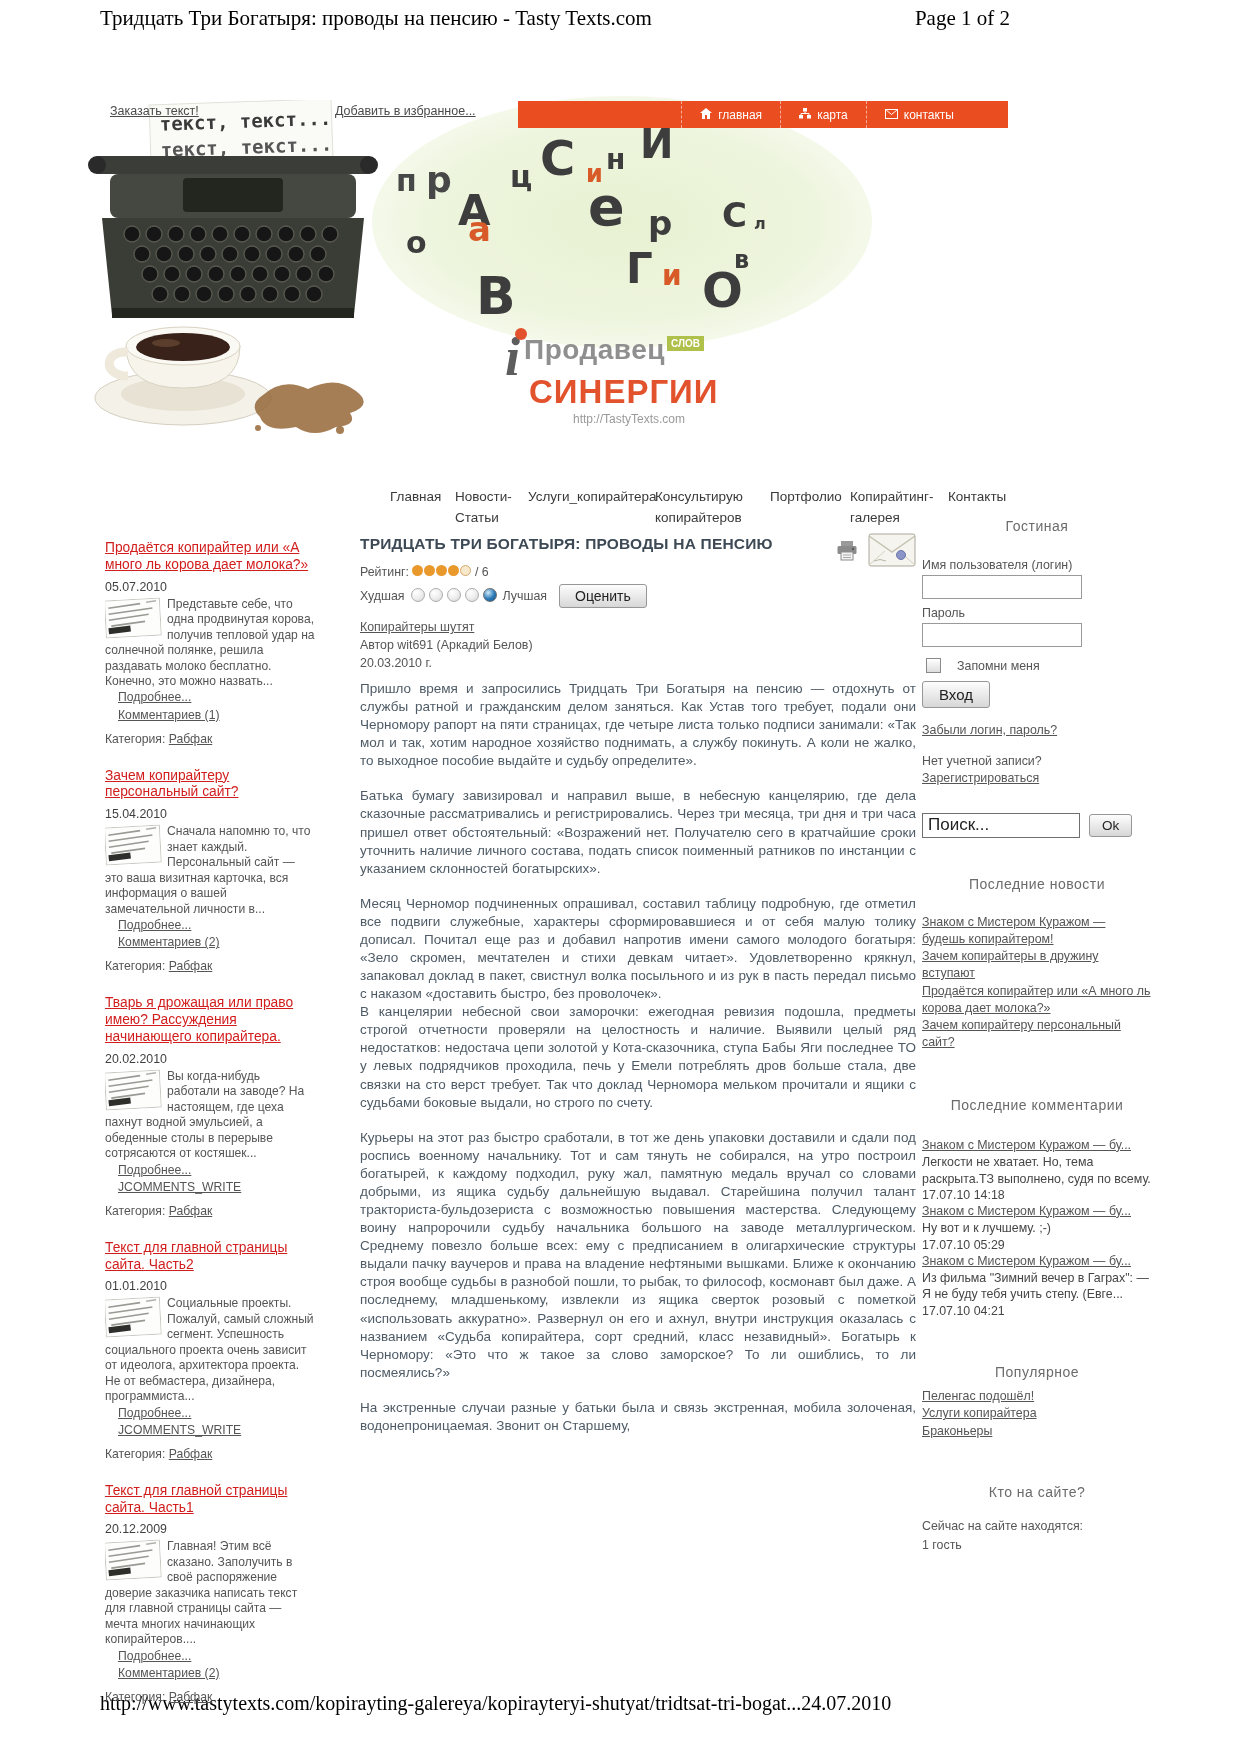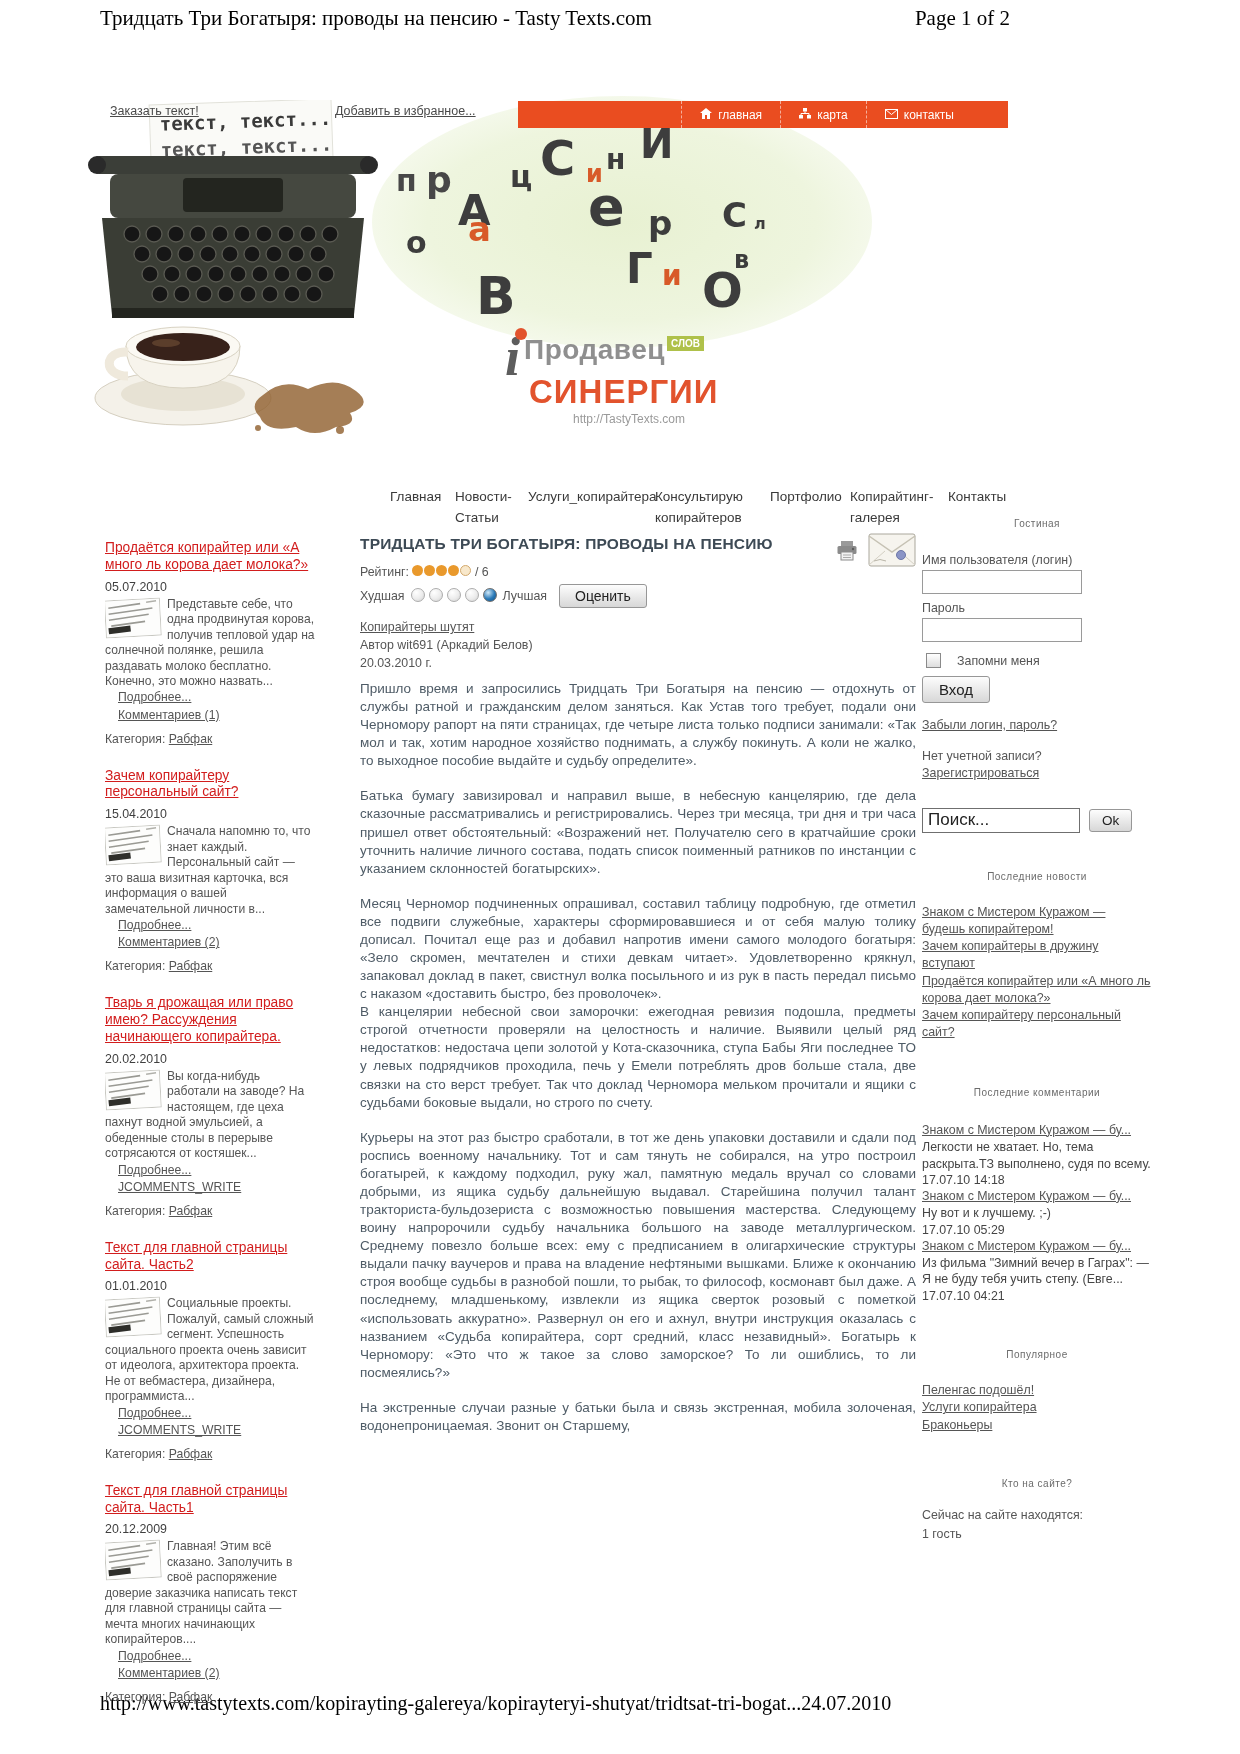--- a/index.html
+++ b/index.html
@@ -67,38 +67,38 @@
          background:radial-gradient(circle at 35% 30%,#fff 0%,#ececec 55%,#cfcfcf 100%);border:1px solid #adadad;}
   .radio.selected{background:radial-gradient(circle at 35% 30%,#cfe8f8 0%,#2a7ab8 55%,#0f4f86 100%);border-color:#6f6f6f;}
   .btn{background:linear-gradient(#fdfdfd,#d7d7d7);border:1px solid #979797;border-radius:3px;color:#222;cursor:pointer;}
   .rate-btn{font-size:14px;padding:3px 15px;margin-left:8px;}
   .cat-link2{margin-top:12px;font-size:12.4px;color:#555;text-decoration:underline;cursor:pointer;width:fit-content;}
   .meta{font-size:12.4px;color:#555;margin-top:4px;}
   .paragraphs{margin-top:10px;}
   .apara{font-size:13.5px;color:#4e5b66;text-align:justify;line-height:1.34;margin:0 0 17px 0;white-space:pre-line;}
   
   .right-col{position:absolute;left:922px;top:518px;width:230px;z-index:6;font-size:12.4px;color:#555;}
-  .side-h{text-align:center;color:#6b6b6b;font-size:10px;letter-spacing:.5px;}
+  .side-h{text-align:center;color:#6b6b6b;font-size:14px;letter-spacing:.5px;}
   .login-form{margin-top:24px;}
   .fld-label{font-size:12.4px;color:#555;margin-bottom:3px;}
   .txt{width:150px;height:22px;border:1px solid #9a9a9a;background:#fff;margin-bottom:7px;padding:0 4px;font-size:13px;box-sizing:content-box;}
   .remember-row{display:flex;align-items:center;gap:16px;margin:4px 0 8px 4px;}
   .cb{width:13px;height:13px;border:1px solid #8a8a8a;background:linear-gradient(#fff,#ddd);display:inline-block;cursor:pointer;}
   .login-btn{font-size:15px;padding:4px 16px;}
   .side-link{color:#555;text-decoration:underline;cursor:pointer;line-height:1.35;width:fit-content;}
   .forgot{margin-top:14px;}
   .no-acc{margin-top:14px;line-height:1.4;}
   .search-row{margin-top:26px;display:flex;align-items:center;gap:9px;}
   .search-input{width:146px;height:23px;border:1px solid #6f6f6f;padding:0 5px;font-size:17px;color:#222;}
   .ok-btn{font-size:13.5px;padding:3px 12px;}
   .h-news{margin-top:38px;} .list-news{margin-top:22px;} .news-link{margin-bottom:1px;}
   .h-comm{margin-top:46px;} .list-comm{margin-top:24px;}
   .comment-text{color:#454545;line-height:1.3;margin:1px 0;}
   .comment-time{color:#454545;margin-bottom:1px;}
-  .h-pop{margin-top:46px;} .list-pop{margin-top:22px;}
+  .h-pop{margin-top:46px;} .list-pop{margin-top:8px;}
   .h-who{margin-top:44px;}
   .online-text{margin-top:18px;line-height:1.4;}
 </style>
 </head>
 <body>
 
 <div class="print-head">
   <span>Тридцать Три Богатыря: проводы на пенсию - Tasty Texts.com</span>
   <span>Page 1 of 2</span>
 </div>

